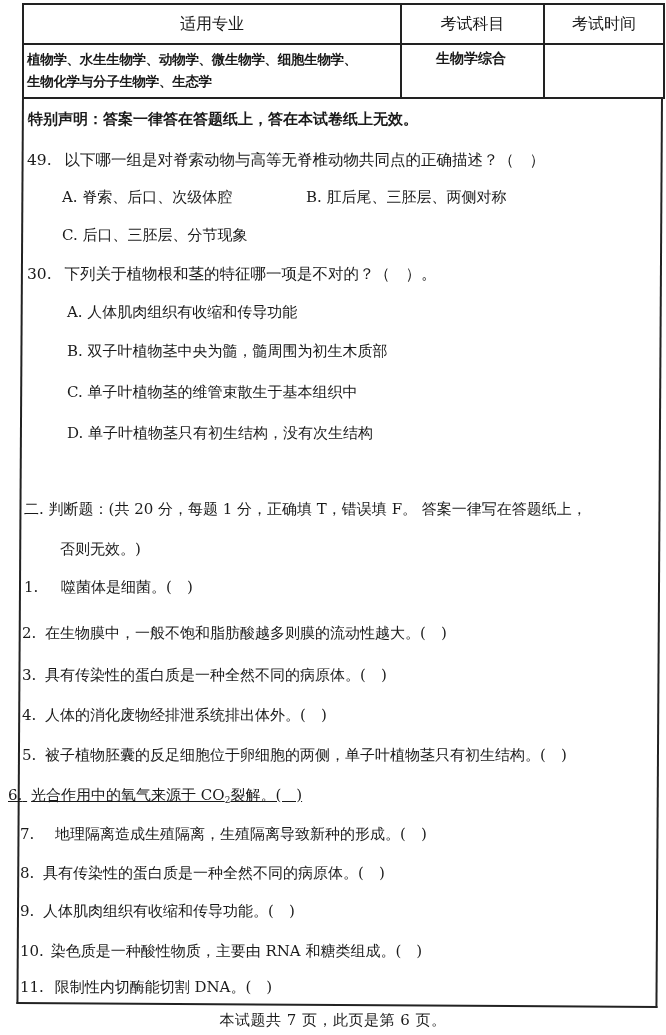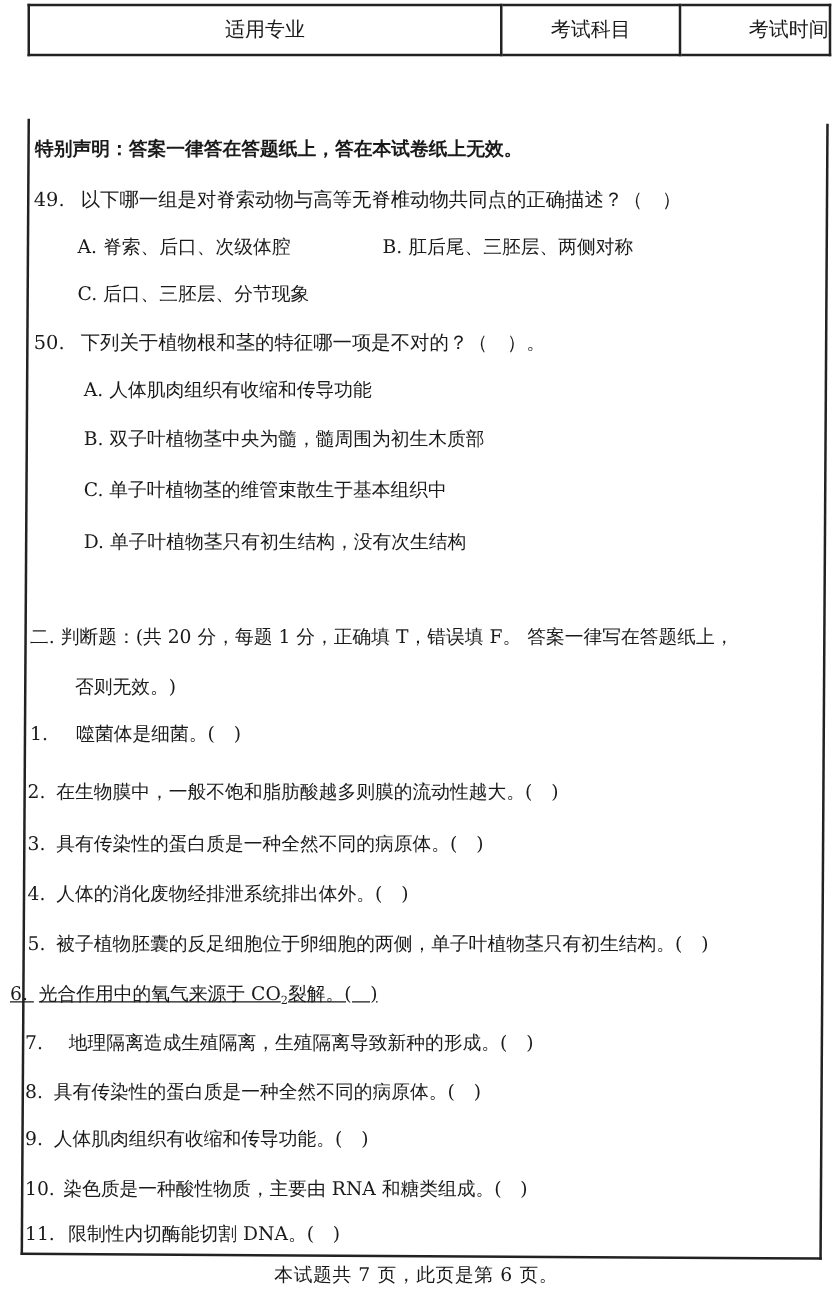--- a/index.html
+++ b/index.html
@@ -29,21 +29,21 @@
       border-collapse: collapse;
       table-layout: fixed;
     }
     .hdr-table td {
       border: 2px solid #222;
       padding: 0;
       vertical-align: middle;
     }
     .hdr-table .c1 { width: 376px; }
     .hdr-table .c2 { width: 141px; }
-    .hdr-table .c3 { width: 118px; text-align: right; }
+    .hdr-table .c3 { width: 118px; }
     .hdr-row1 td {
       height: 38px;
       text-align: center;
       font-size: 16px;
     }
     .hdr-row2 td {
       height: 52px;
       vertical-align: top;
     }
     .majors {
@@ -102,37 +102,47 @@
 
 <div class="page">
 
   <table class="hdr-table">
     <tbody>
         <tr class="hdr-row1">
       <td class="c1">适用专业</td>
       <td class="c2">考试科目</td>
       <td class="c3">考试时间</td>
     </tr>
+    <tr class="hdr-row2">
+      <td class="c1">
+        <div class="majors">植物学、水生生物学、动物学、微生物学、细胞生物学、</div>
+        <div class="majors" style="padding-top:0">生物化学与分子生物学、生态学</div>
+      </td>
+      <td class="c2">
+        <div class="subject">生物学综合</div>
+      </td>
+      <td class="c3"></td>
+    </tr>
   </tbody>
     </table>
 
   <div class="body-box"></div>
 
   <div class="line notice">特别声明：答案一律答在答题纸上，答在本试卷纸上无效。</div>
 
   <div class="line q" style="top:150px;">
     <span>49.</span>
     <span style="margin-left:8px;">以下哪一组是对脊索动物与高等无脊椎动物共同点的正确描述？（　）</span>
   </div>
   <div class="line opt" style="left:62px; top:188px;">A. 脊索、后口、次级体腔</div>
   <div class="line opt" style="left:306px; top:188px;">B. 肛后尾、三胚层、两侧对称</div>
   <div class="line opt" style="left:62px; top:226px;">C. 后口、三胚层、分节现象</div>
 
   <div class="line q" style="top:264px;">
-    <span>50.</span>
+    <span>30.</span>
     <span style="margin-left:8px;">下列关于植物根和茎的特征哪一项是不对的？（　）。</span>
   </div>
   <div class="line opt" style="left:67px; top:303px;">A. 人体肌肉组织有收缩和传导功能</div>
   <div class="line opt" style="left:67px; top:342px;">B. 双子叶植物茎中央为髓，髓周围为初生木质部</div>
   <div class="line opt" style="left:67px; top:383px;">C. 单子叶植物茎的维管束散生于基本组织中</div>
   <div class="line opt" style="left:67px; top:424px;">D. 单子叶植物茎只有初生结构，没有次生结构</div>
 
   <div class="line" style="left:24px; top:500px; font-size:15px;">二. 判断题：(共 20 分，每题 1 分，正确填 T，错误填 F。 答案一律写在答题纸上，</div>
   <div class="line" style="left:60px; top:540px; font-size:15px;">否则无效。)</div>
 

